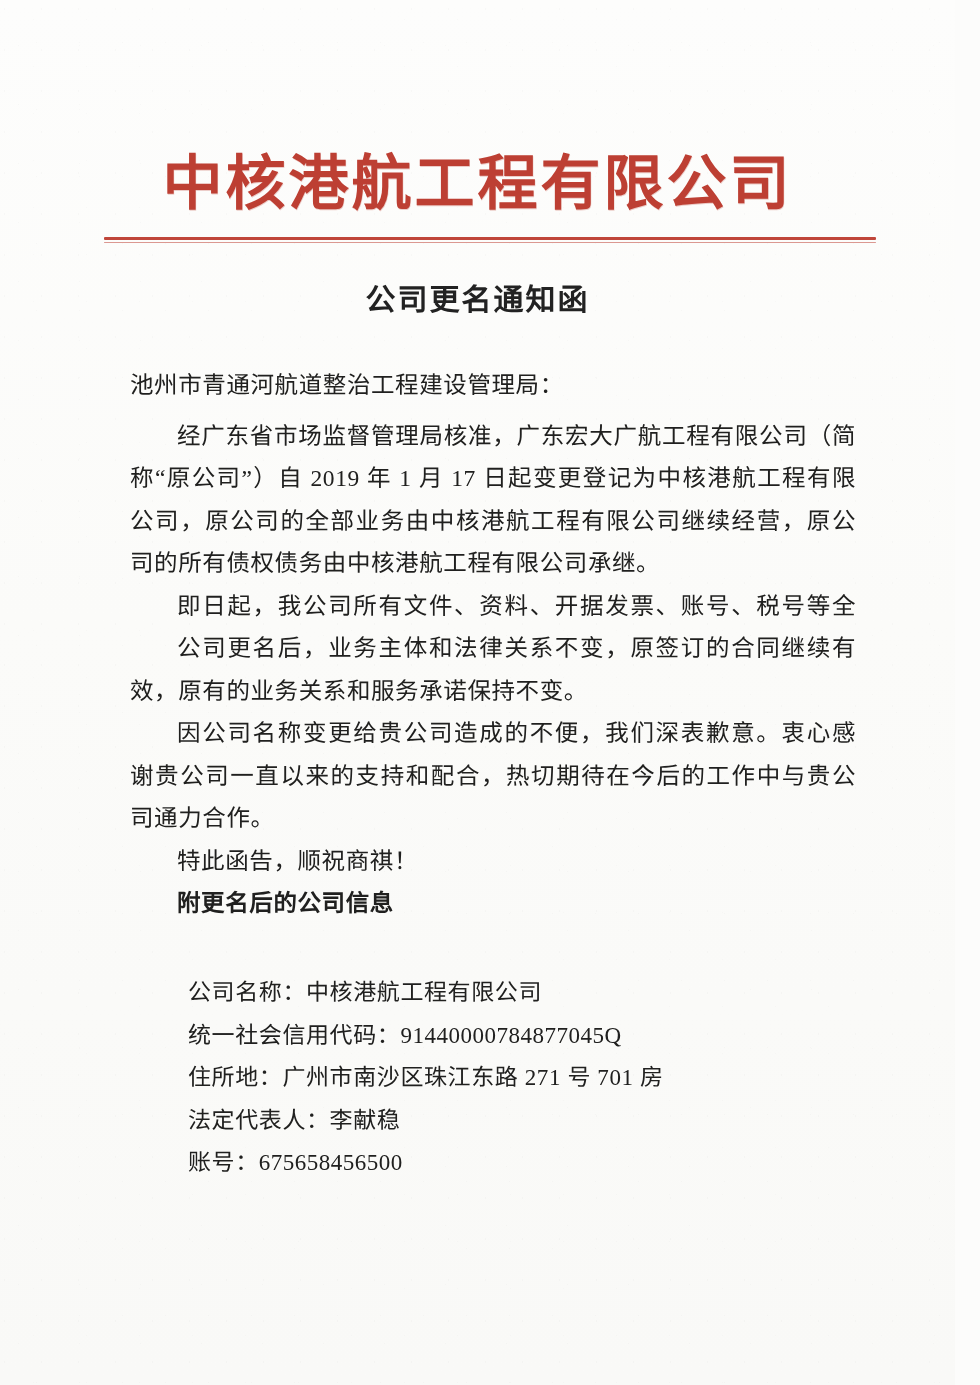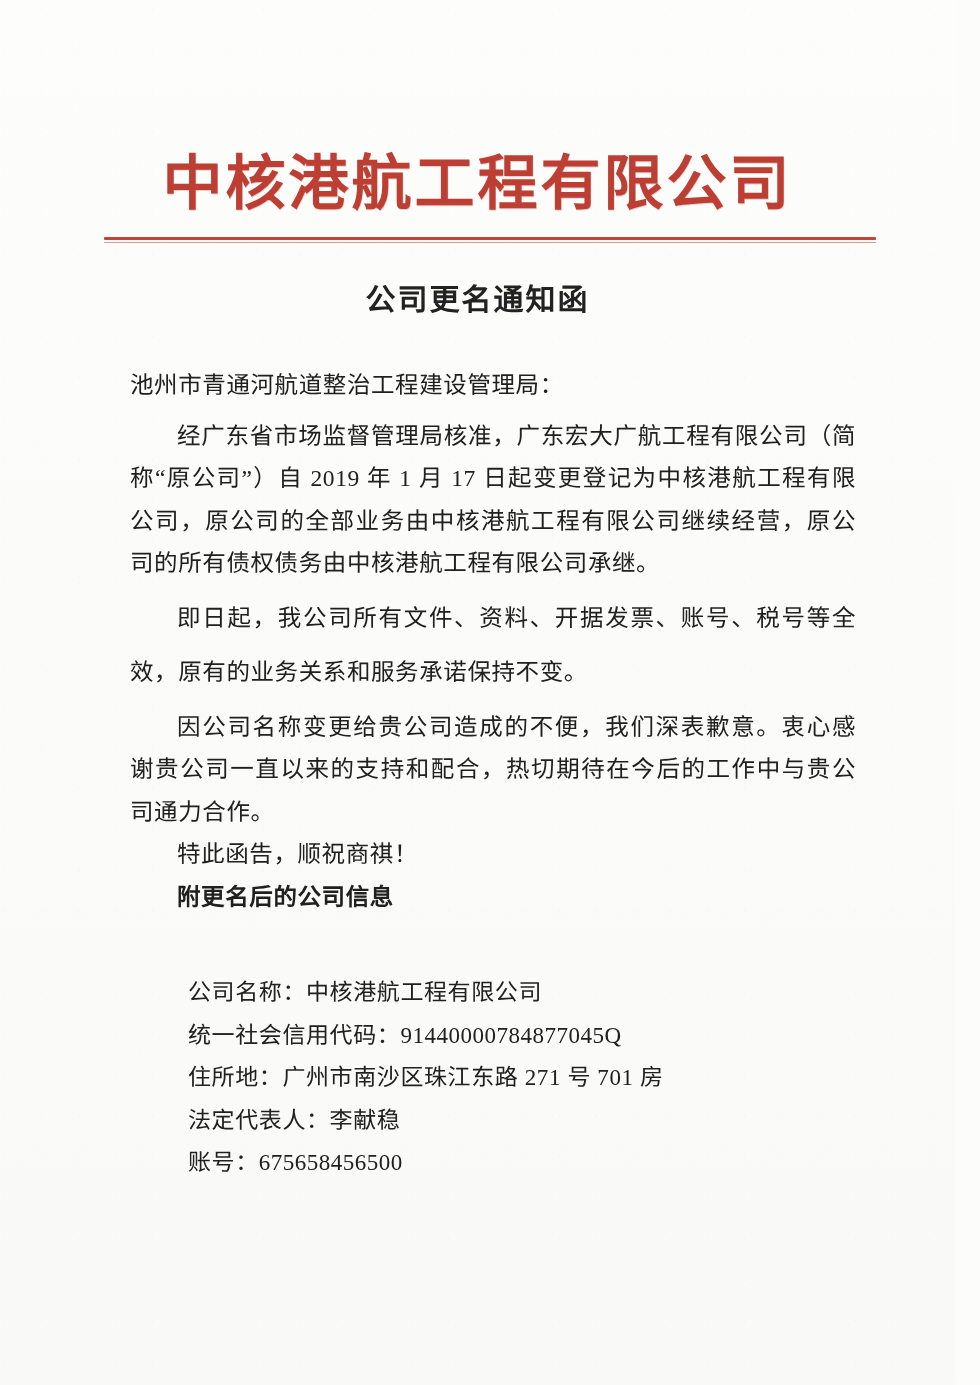--- a/index.html
+++ b/index.html
@@ -112,21 +112,21 @@
   .line.last {
     text-align-last: left;
   }
   .recipient {
     margin-bottom: 8px;
   }
   .para {
     margin: 0;
   }
   .para + .para {
-    margin-top: 12px;
+    margin-top: 0;
   }
   .strongline {
     font-weight: bold;
   }
 
   .info-block {
     position: absolute;
     left: 188px;
     top: 972px;
     width: 700px;
@@ -167,20 +167,21 @@
       <div class="line justify">称“原公司”）自 2019 年 1 月 17 日起变更登记为中核港航工程有限</div>
       <div class="line justify">公司，原公司的全部业务由中核港航工程有限公司继续经营，原公</div>
       <div class="line justify last">司的所有债权债务由中核港航工程有限公司承继。</div>
     </div>
 
     <div class="para">
       <div class="line justify" style="text-indent: 47px;">即日起，我公司所有文件、资料、开据发票、账号、税号等全</div>
     </div>
 
     <div class="para">
+      <div class="line justify" style="text-indent: 47px;">公司更名后，业务主体和法律关系不变，原签订的合同继续有</div>
       <div class="line justify last">效，原有的业务关系和服务承诺保持不变。</div>
     </div>
 
     <div class="para">
       <div class="line justify" style="text-indent: 47px;">因公司名称变更给贵公司造成的不便，我们深表歉意。衷心感</div>
       <div class="line justify">谢贵公司一直以来的支持和配合，热切期待在今后的工作中与贵公</div>
       <div class="line justify last">司通力合作。</div>
     </div>
 
     <div class="line" style="text-indent:47px;">特此函告，顺祝商祺！</div>

